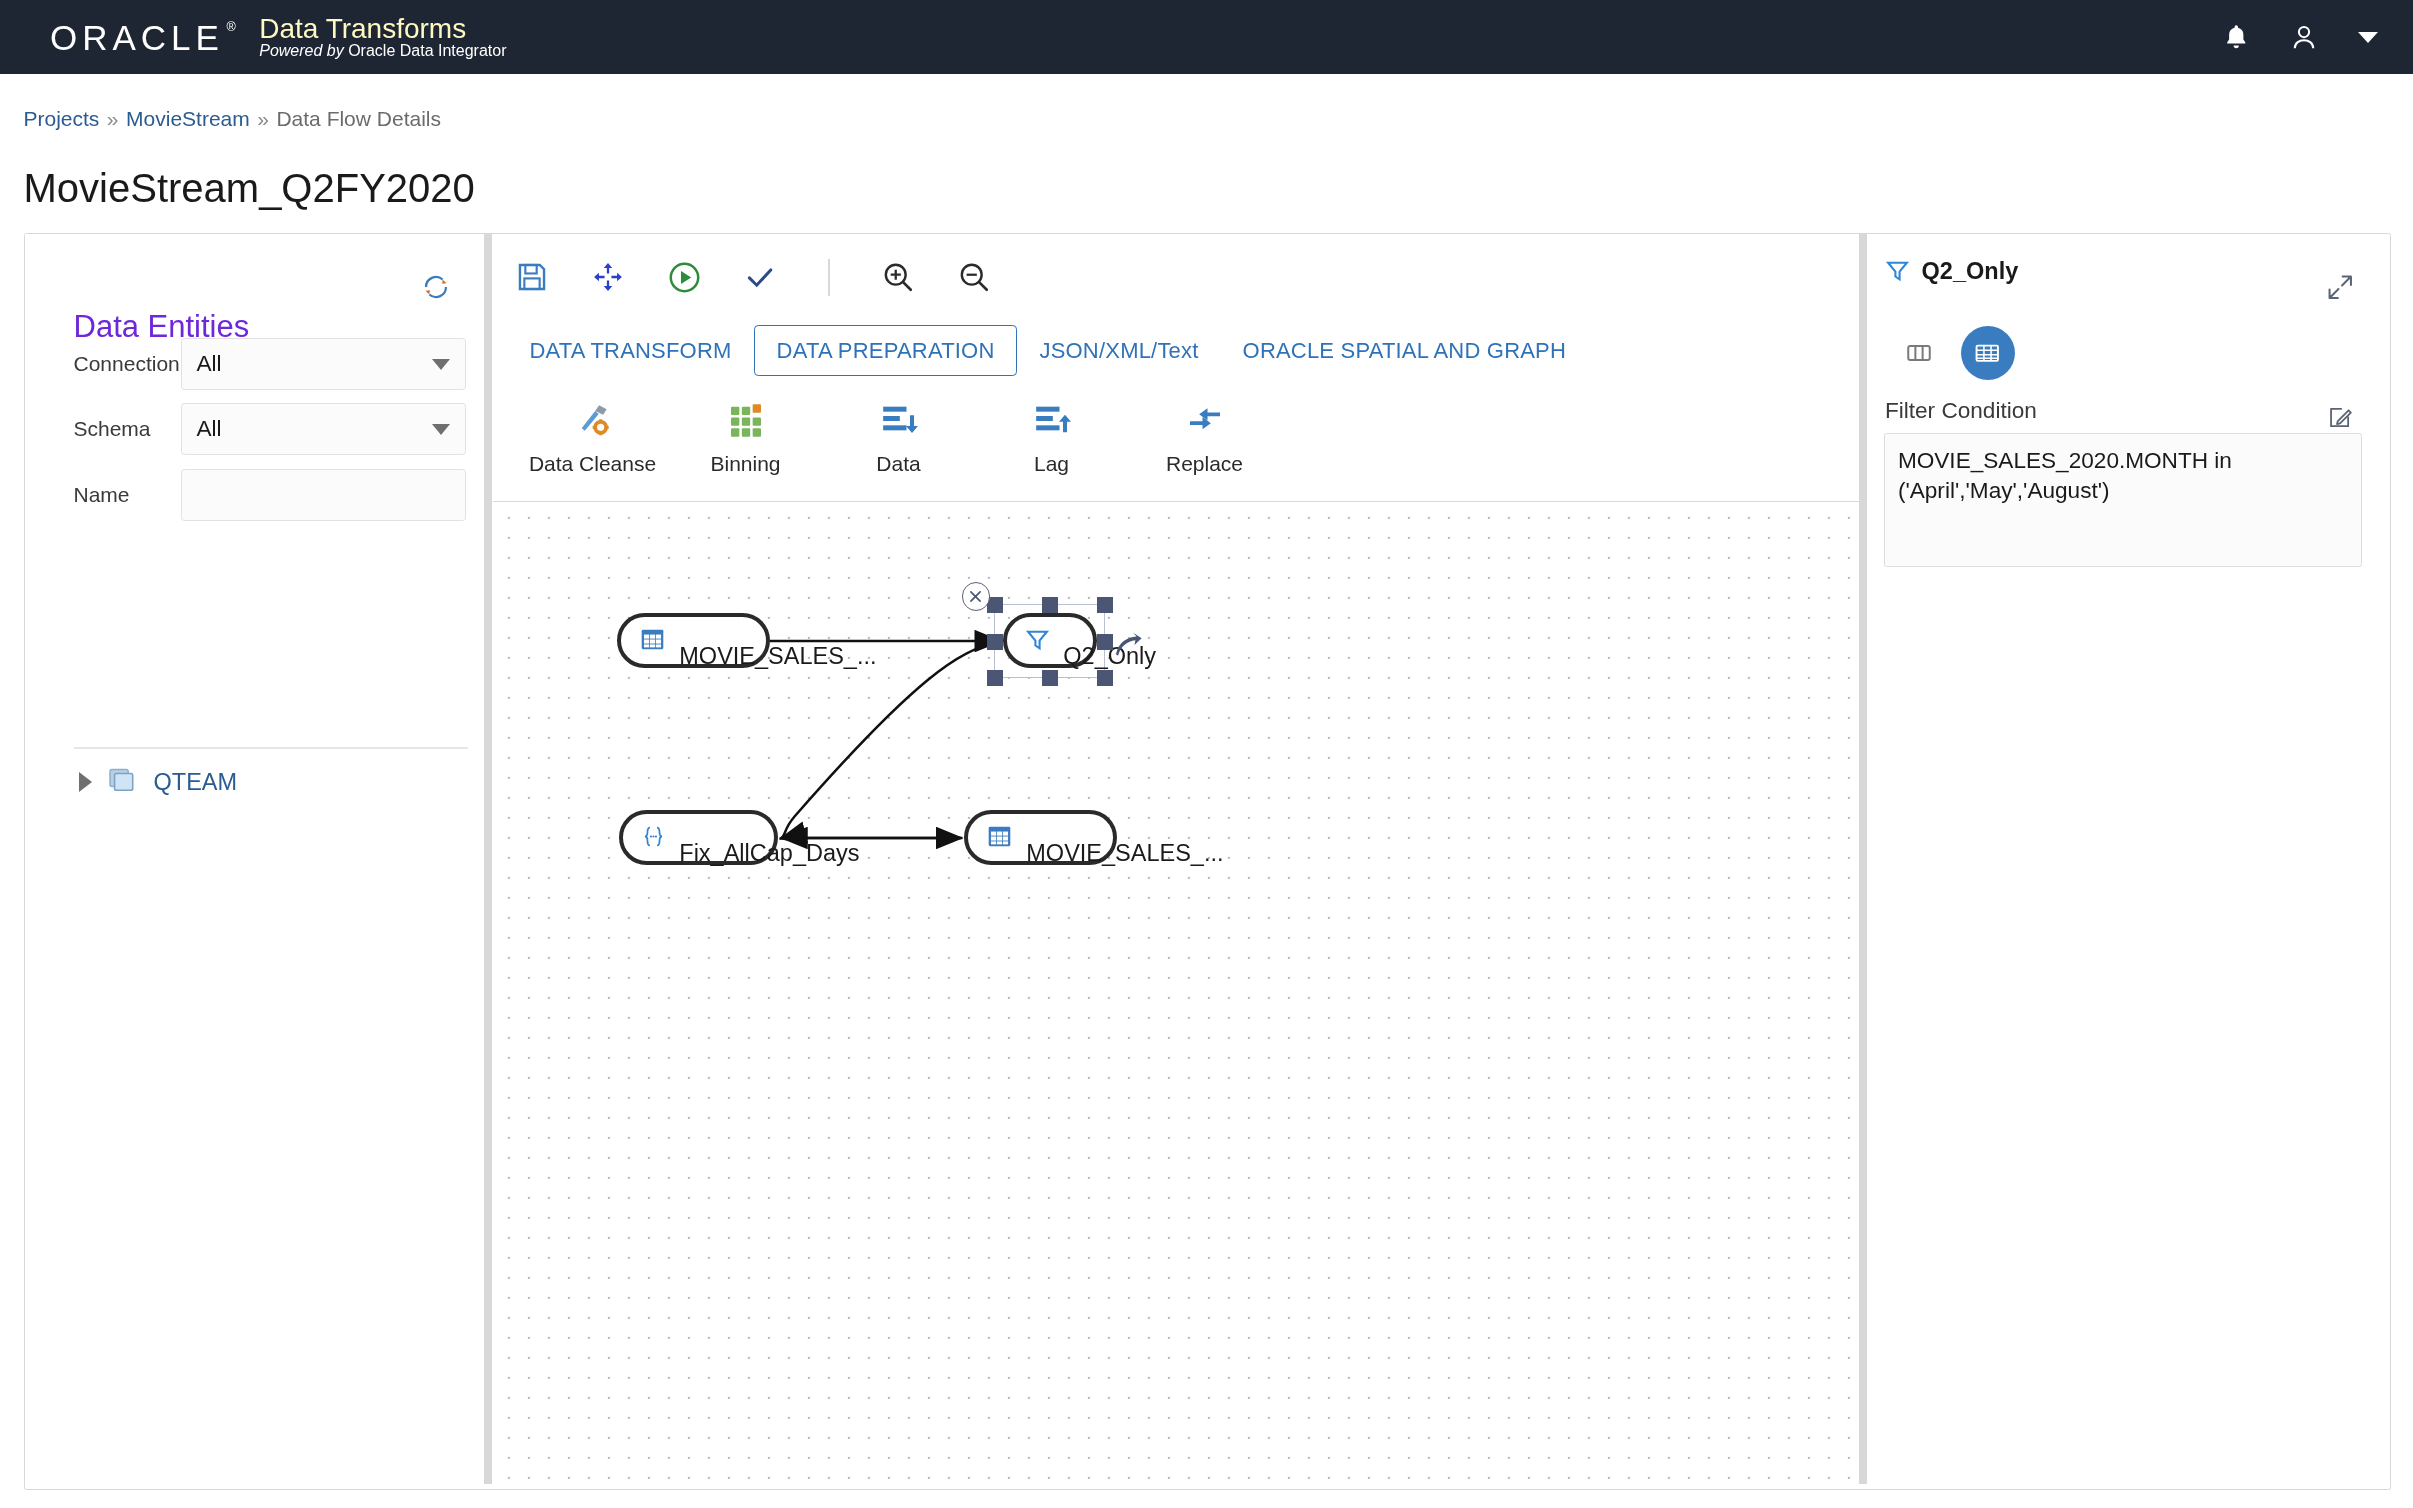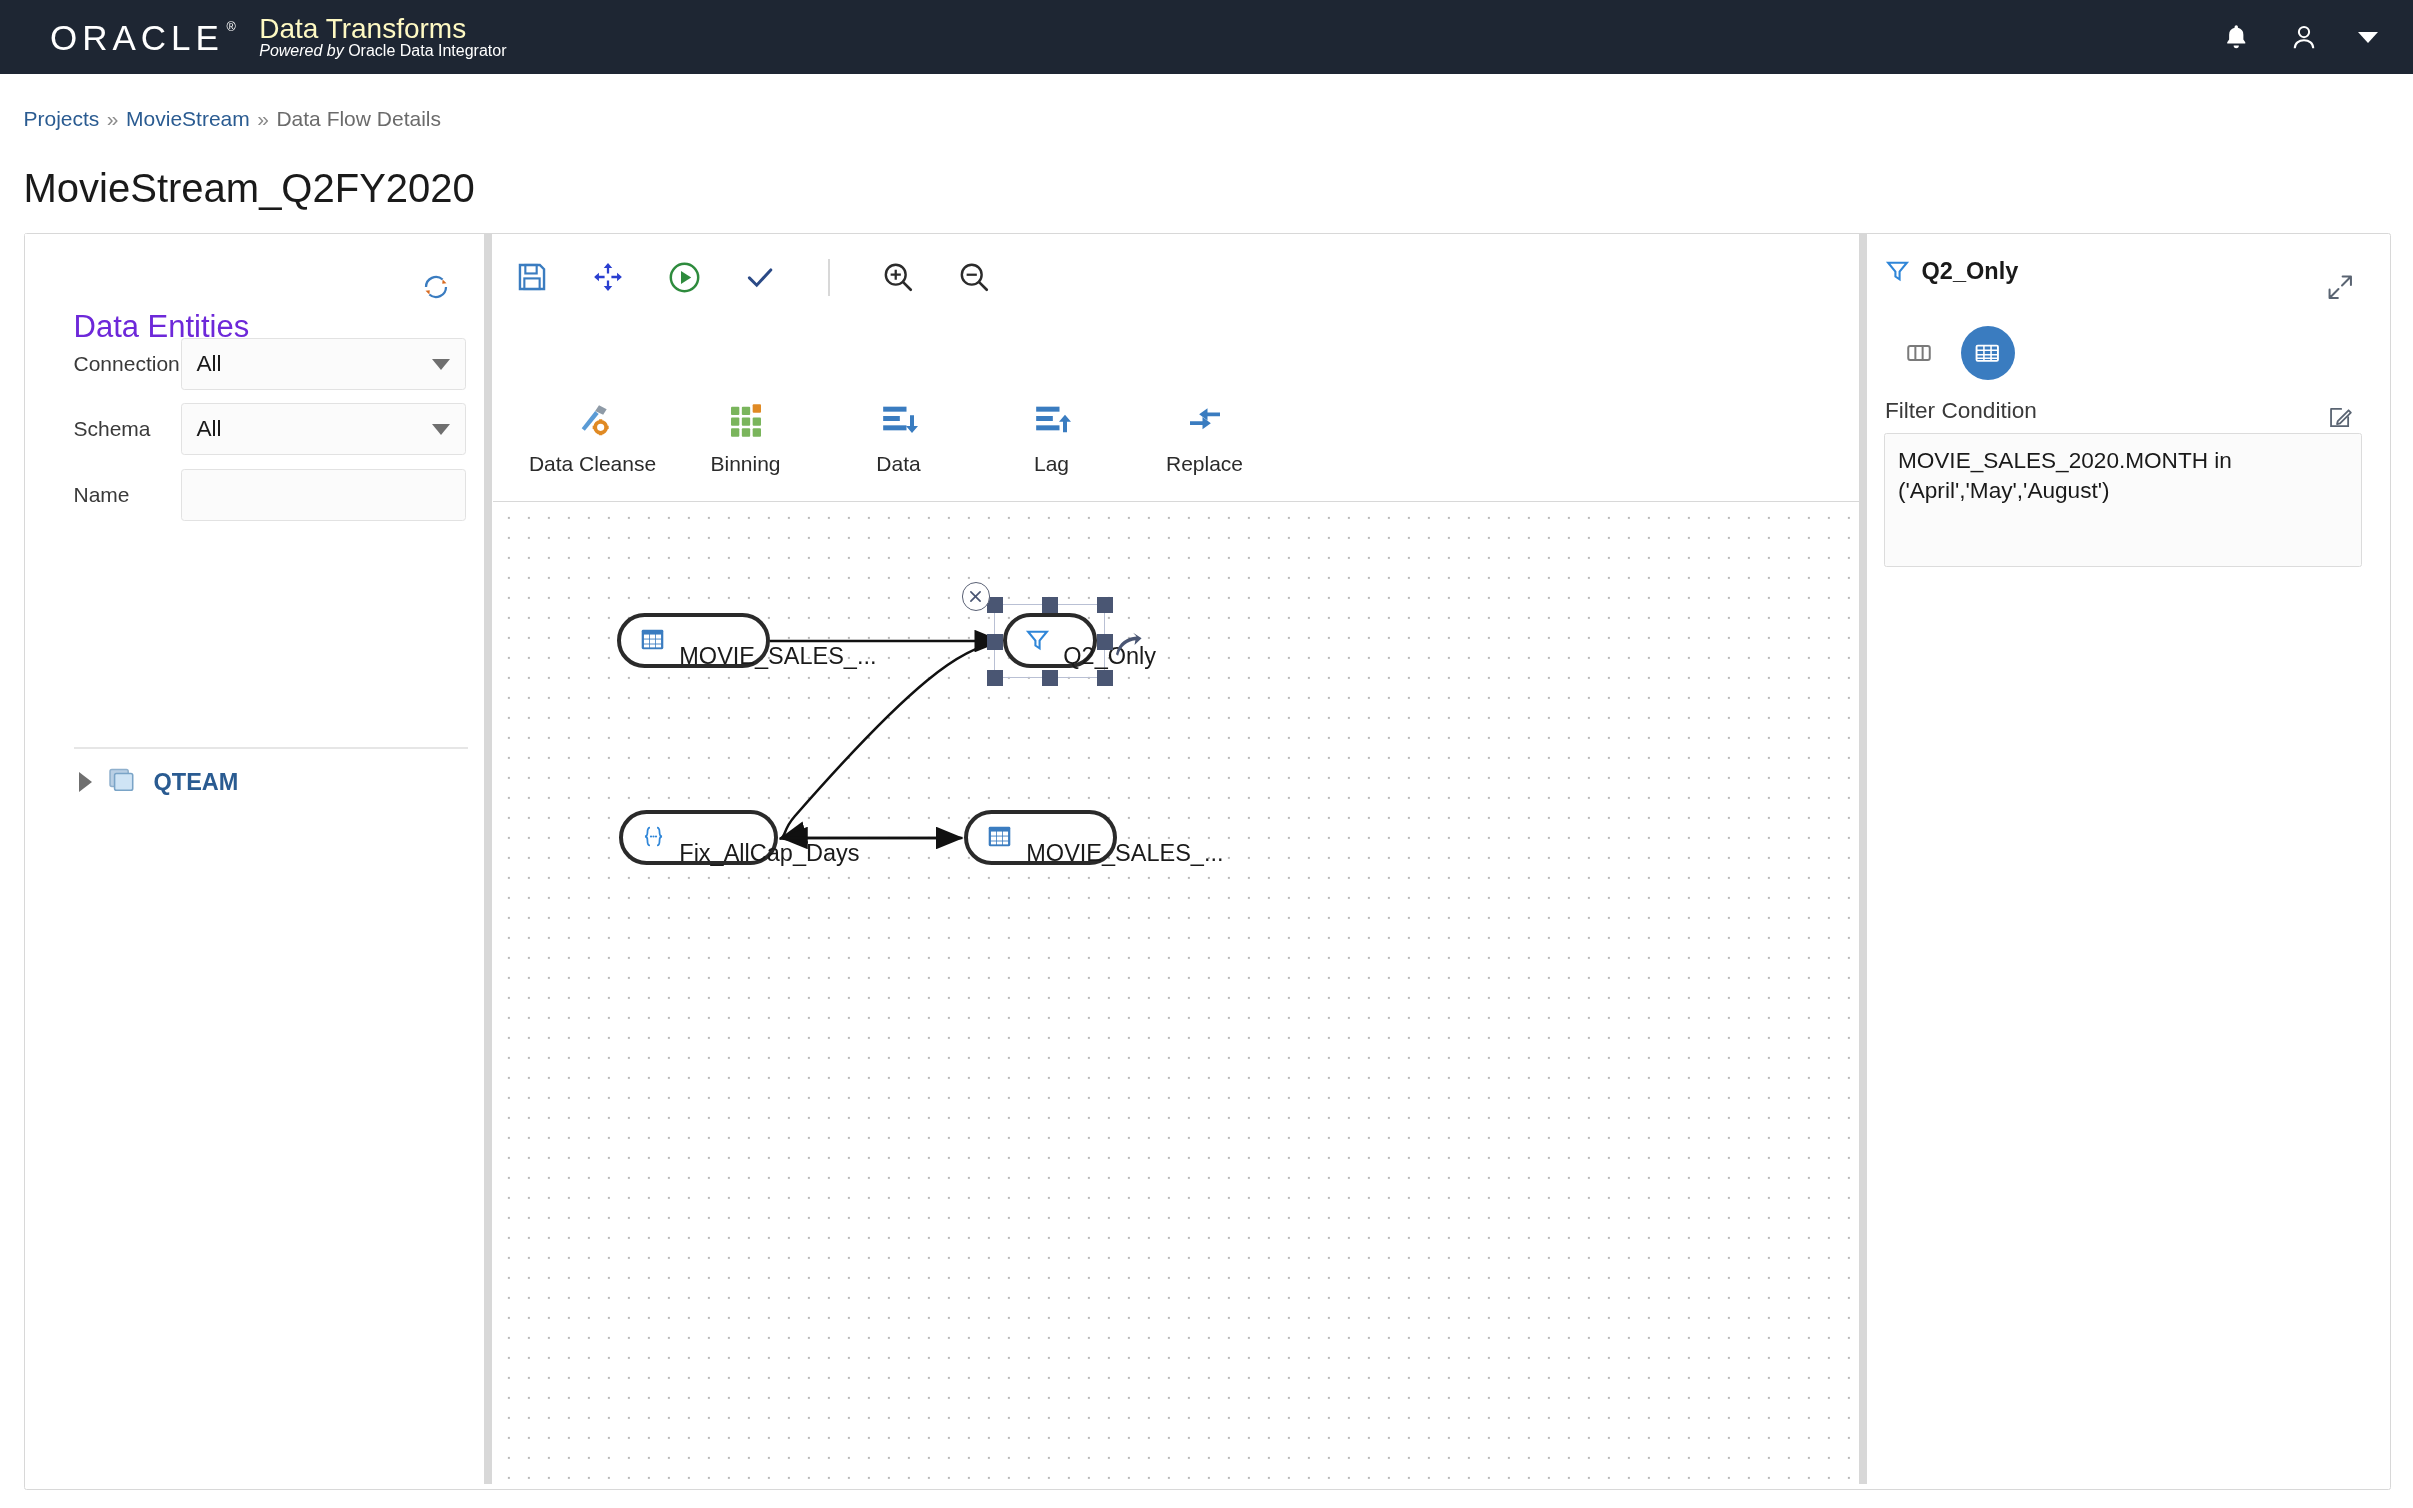--- a/index.html
+++ b/index.html
@@ -108,21 +108,21 @@
   }
   .tree-item {
     position: absolute; left: 49px; top: 526px;
     display: flex; align-items: center; gap: 15px; cursor: pointer;
     padding: 6.7px 5px;
   }
   .tree-arrow {
     width: 0; height: 0; border-top: 10px solid transparent;
     border-bottom: 10px solid transparent; border-left: 13.4px solid #6f6f6f;
   }
-  .tree-label { font-size: 23.5px; color: #2a5b91; font-weight: bold; }
+  .tree-label { font-size: 23.5px; color: #2a5b91; }
 
   
   .center-area {
     position: absolute; left: 468px; top: 0;
     width: 1366px; height: 1250px;
   }
   .center-toolbar-box {
     position: absolute; left: 0; top: 0;
     width: 1366px; height: 268px;
     border-bottom: 1.7px solid #d8d8d8; background: #ffffff;
@@ -375,20 +375,26 @@
         </span>
         <span class="tb-icon">
           <svg width="34" height="34" viewBox="0 0 24 24">
             <circle cx="10.4" cy="10.4" r="7" fill="none" stroke="#2b2b2b" stroke-width="1.7"></circle>
             <path d="M15.6 15.6L21 21" stroke="#2b2b2b" stroke-width="1.9" stroke-linecap="round"></path>
             <path d="M6.8 10.4h7.2" stroke="#2b2b2b" stroke-width="1.6"></path>
           </svg>
         </span>
       </div>
 
+      <div class="tabs-row">
+        <div class="tab">DATA TRANSFORM</div>
+        <div class="tab active">DATA PREPARATION</div>
+        <div class="tab">JSON/XML/Text</div>
+        <div class="tab">ORACLE SPATIAL AND GRAPH</div>
+      </div>
 
       <div class="palette-row">
         <div class="palette-item">
           <span class="palette-glyph">
             <svg width="40" height="40" viewBox="0 0 24 24">
               <path d="M15.6 3.2l4.6 2.4-2.1 3.3-4.8-2.3z" fill="#8e9aa6"></path>
               <path d="M13.3 6.6L5.2 16.9l1.9 1.5 8.3-10z" fill="#5b9bd5"></path>
               <circle cx="16.6" cy="16.4" r="3.3" fill="none" stroke="#e08a24" stroke-width="2.3"></circle>
               <path d="M16.6 11.6v1.6M16.6 19.6v1.6M11.8 16.4h1.6M19.8 16.4h1.6" stroke="#e08a24" stroke-width="1.9"></path>
             </svg>

